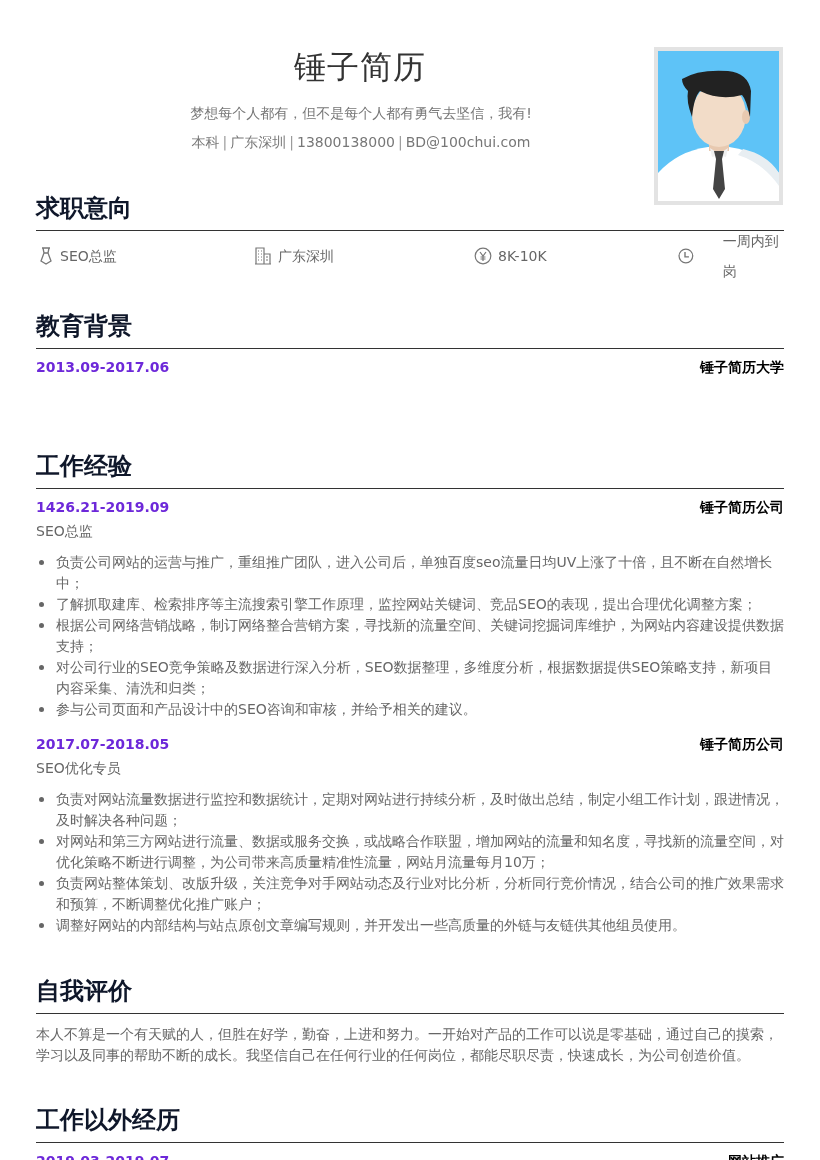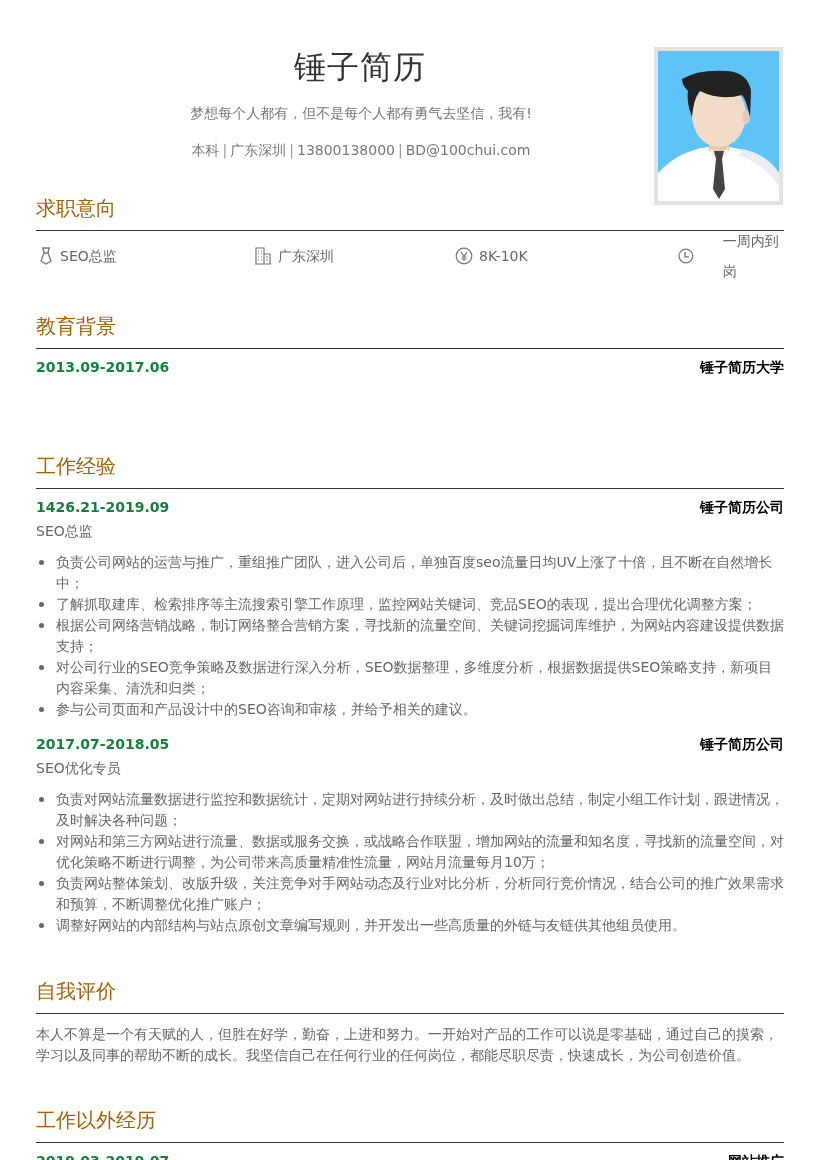--- a/index.html
+++ b/index.html
@@ -2,35 +2,35 @@
 <html><head>
 <meta charset="utf-8">
 <style>
   * { margin: 0; padding: 0; box-sizing: border-box; }
   html, body { width: 820px; height: 1160px; overflow: hidden; background: #ffffff; }
   body { font-family: "DejaVu Sans", "Liberation Sans", sans-serif; color: #555; position: relative; }
 
   .header { position: absolute; left: 0; top: 0; width: 820px; height: 220px; }
   .name { position: absolute; left: 0; width: 720px; top: 46px; text-align: center; font-size: 32px; color: #333; font-weight: normal; letter-spacing: 1px; }
   .motto { position: absolute; left: 0; width: 722px; top: 105px; text-align: center; font-size: 14px; color: #777; }
-  .contact { position: absolute; left: 0; width: 722px; top: 142px; text-align: center; font-size: 14px; color: #777; }
+  .contact { position: absolute; left: 0; width: 722px; top: 134px; text-align: center; font-size: 14px; color: #777; }
   .contact .sep { color: #999; margin: 0 3px; }
 
   .photo { position: absolute; left: 654px; top: 47px; width: 129px; height: 158px; border: 4px solid #e3e3e3; background: #5ec3f7; overflow: hidden; }
 
   .section { position: absolute; left: 36px; width: 748px; }
-  .sec-title { font-size: 20px; font-weight: normal; color: #a16207; height: 32px; line-height: 32px; }
+  .sec-title { font-size: 24px; font-weight: bold; color: #0f172a; height: 32px; line-height: 32px; }
   .sec-line { height: 0; border-top: 1.5px solid #333; margin-top: 6px; }
 
   .intent-row { position: relative; height: 30px; margin-top: 10px; font-size: 14px; color: #666; }
   .intent-item { position: absolute; top: 0; height: 30px; line-height: 30px; display: flex; align-items: center; }
   .intent-item svg { margin-right: 6px; }
 
   .entry-head { position: relative; height: 22px; margin-top: 10px; }
-  .entry-date { position: absolute; left: 0; top: 0; font-size: 14px; font-weight: bold; color: #15803d; }
+  .entry-date { position: absolute; left: 0; top: 0; font-size: 14px; font-weight: bold; color: #6d28d9; }
   .entry-org { position: absolute; right: 0; top: 0; font-size: 14px; font-weight: bold; color: #000000; }
   .entry-role { font-size: 14px; color: #666; height: 21px; line-height: 21px; }
 
   ul.bullets { list-style: none; margin-top: 10px; }
   ul.bullets li { position: relative; padding-left: 20px; font-size: 14px; line-height: 21px; color: #666; }
   ul.bullets li::before { content: ""; position: absolute; left: 3px; top: 8px; width: 5px; height: 5px; border-radius: 50%; background: #666; }
 
   .para { font-size: 14px; line-height: 21px; color: #666; margin-top: 10px; }
 </style>
 </head>
@@ -67,21 +67,21 @@
           <path d="M4 1 L12 1 M5 1 L6 6 L3 14 L8 17 L13 14 L10 6 L11 1 M6 6 L10 6" fill="none" stroke="#777" stroke-width="1.3"></path>
         </svg>
       <span>SEO总监</span>
     </div>
     <div class="intent-item" style="left:218px;">
       <svg width="18" height="18" viewBox="0 0 18 18">
           <path d="M2 17 L2 1 L10 1 L10 17 M10 7 L16 7 L16 17 M1 17 L17 17 M4 4 L5 4 M7 4 L8 4 M4 7 L5 7 M7 7 L8 7 M4 10 L5 10 M7 10 L8 10 M4 13 L5 13 M7 13 L8 13 M12 10 L14 10 M12 13 L14 13" fill="none" stroke="#777" stroke-width="1.2"></path>
         </svg>
       <span>广东深圳</span>
     </div>
-    <div class="intent-item" style="left:419px;">
+    <div class="intent-item" style="left:438px;">
       <svg width="18" height="18" viewBox="0 0 18 18">
           <circle cx="9" cy="9" r="7.8" fill="none" stroke="#777" stroke-width="1.2"></circle>
           <path d="M6 5 L9 9 L12 5 M9 9 L9 14 M6.5 10 L11.5 10 M6.5 12 L11.5 12" fill="none" stroke="#777" stroke-width="1.2"></path>
         </svg>
       <span>8K-10K</span>
     </div>
     <div class="intent-item" style="left:642px;gap:23px;">
       <svg width="18" height="18" viewBox="0 0 18 18">
           <circle cx="9" cy="9" r="7.8" fill="none" stroke="#777" stroke-width="1.4"></circle>
           <path d="M8 4.5 L8 10 L12.5 10" fill="none" stroke="#777" stroke-width="1.6"></path>

